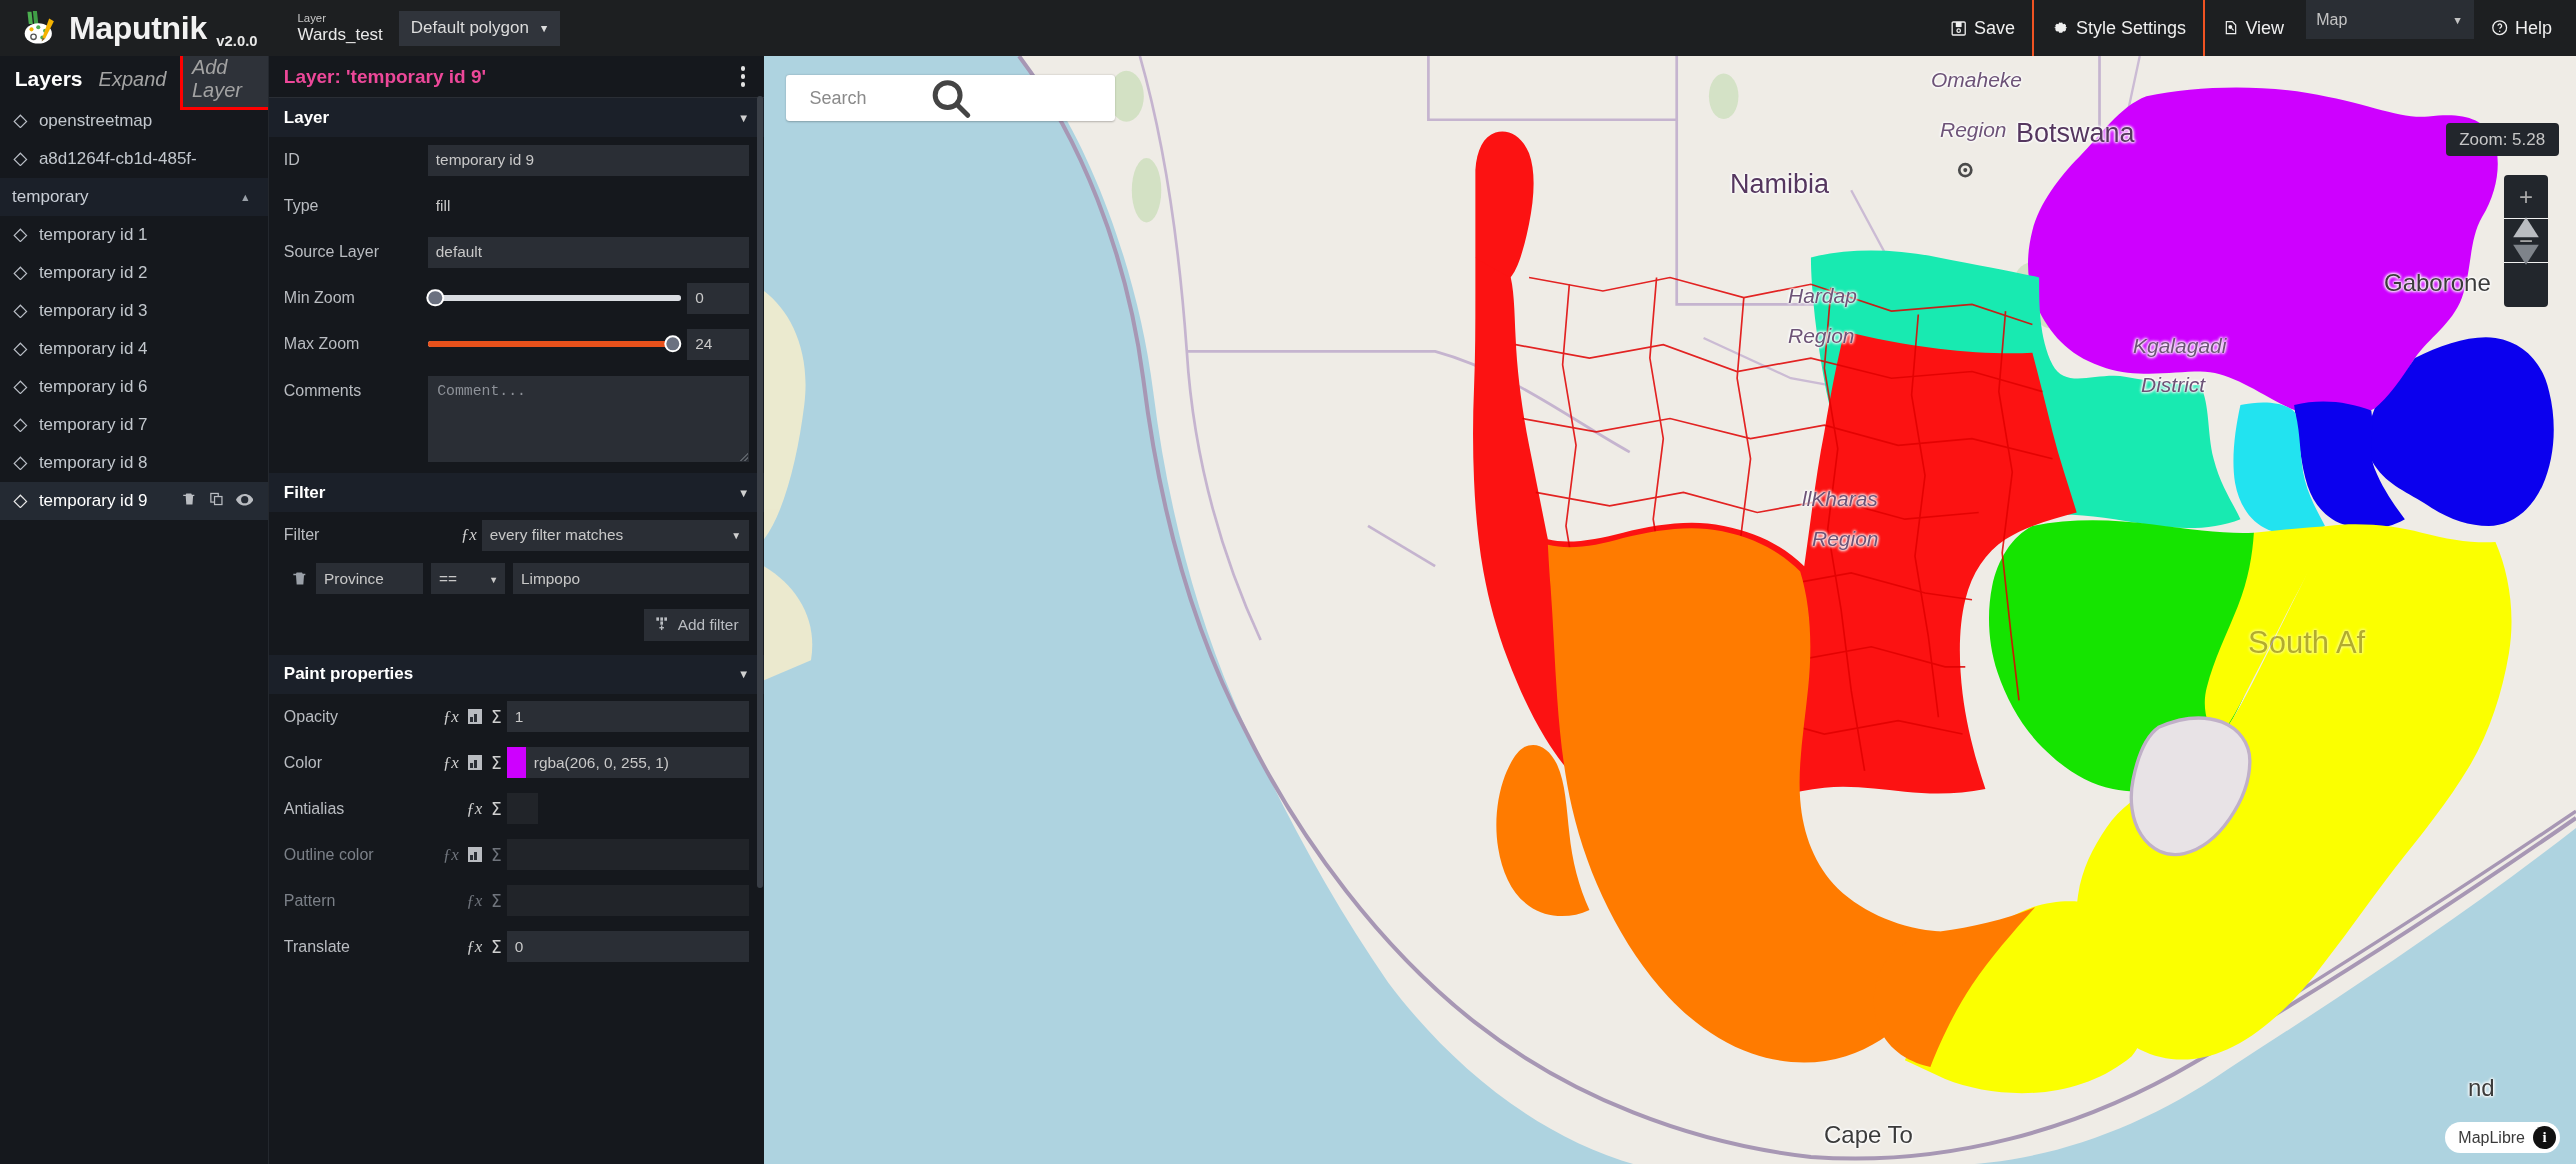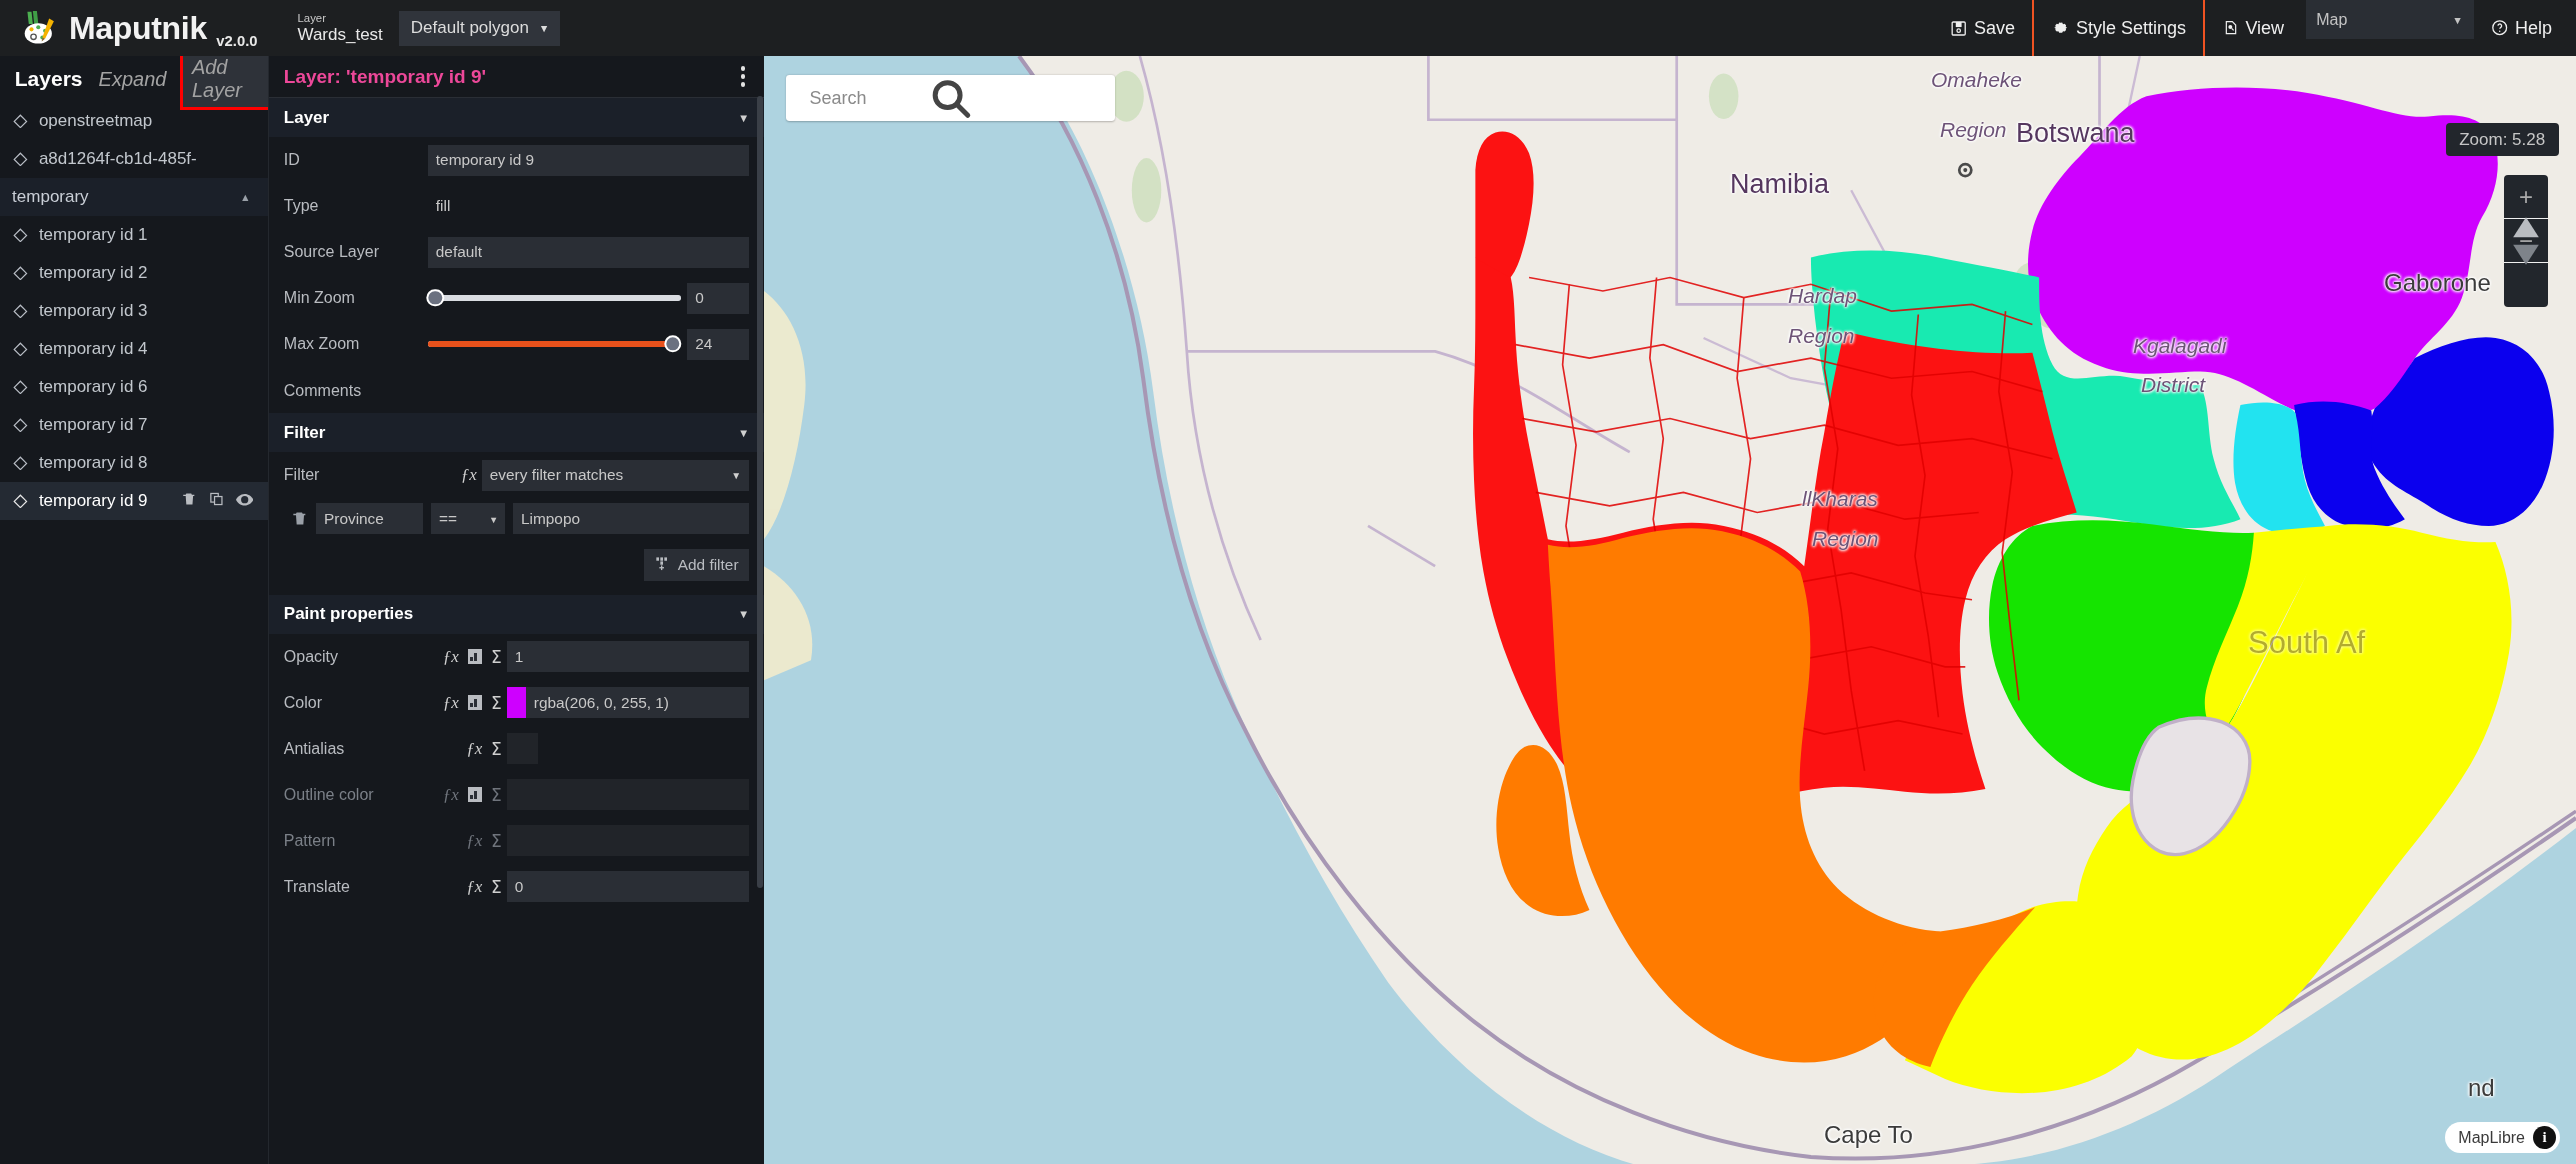--- a/index.html
+++ b/index.html
@@ -449,20 +449,25 @@
               <div class="knob" style="left:97%"></div>
             </div>
             <div class="num-box">
                 <div class="inp">24</div>
               </div>
           </div>
         </div>
 
         <div class="row" style="align-items:flex-start; padding-top:9.4px; padding-bottom:10.7px;">
           <span class="row-lbl" style="padding-top:5.4px">Comments</span>
+          <div class="row-ctrl">
+            <div class="val-wrap">
+              <div class="ta">Comment...</div>
+            </div>
+          </div>
         </div>
 
         <div class="sect-head">
           <span>Filter</span>
           <span class="chev">▼</span>
         </div>
 
         <div class="row">
           <span class="row-lbl">Filter</span>
           <div class="row-ctrl">

